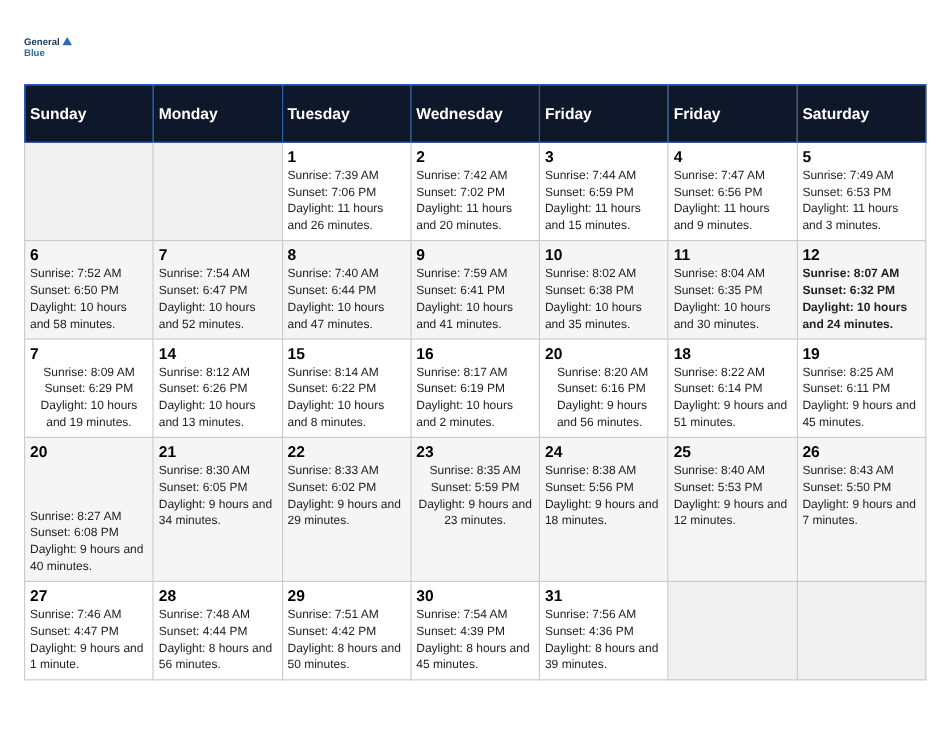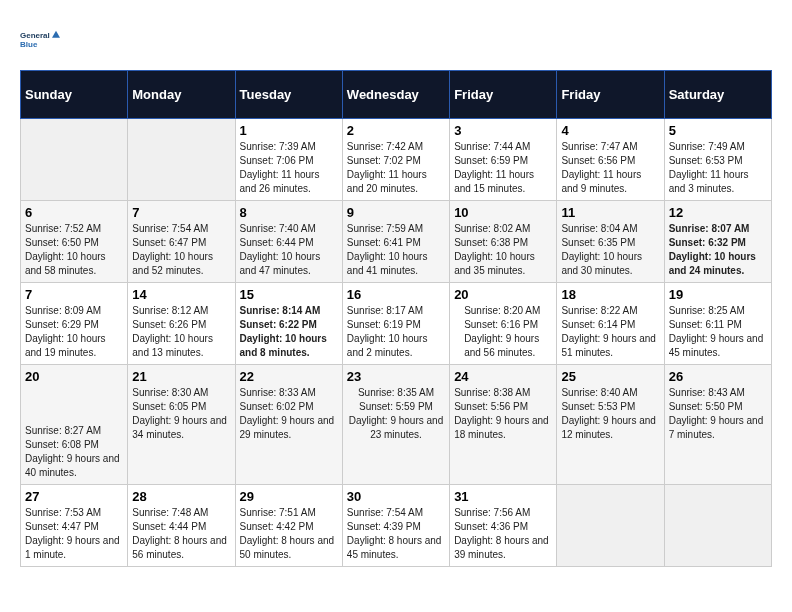--- a/index.html
+++ b/index.html
@@ -177,33 +177,33 @@
         <td>
           <span class="day-num">12</span>
           <div class="cell-text" style="white-space: pre-line; font-weight: bold;">Sunrise: 8:07 AM
 Sunset: 6:32 PM
 Daylight: 10 hours and 24 minutes.</div>
         </td>
       </tr>
       <tr>
         <td>
           <span class="day-num">7</span>
-          <div class="cell-text" style="white-space: pre-line;">Sunrise: 8:09 AM
+          <div class="cell-text" style="white-space: pre-line; text-align: center;">Sunrise: 8:09 AM
 Sunset: 6:29 PM
 Daylight: 10 hours and 19 minutes.</div>
         </td>
         <td>
           <span class="day-num">14</span>
           <div class="cell-text" style="white-space: pre-line;">Sunrise: 8:12 AM
 Sunset: 6:26 PM
 Daylight: 10 hours and 13 minutes.</div>
         </td>
         <td>
           <span class="day-num">15</span>
-          <div class="cell-text" style="white-space: pre-line; font-weight: bold;">Sunrise: 8:14 AM
+          <div class="cell-text" style="white-space: pre-line;">Sunrise: 8:14 AM
 Sunset: 6:22 PM
 Daylight: 10 hours and 8 minutes.</div>
         </td>
         <td>
           <span class="day-num">16</span>
           <div class="cell-text" style="white-space: pre-line;">Sunrise: 8:17 AM
 Sunset: 6:19 PM
 Daylight: 10 hours and 2 minutes.</div>
         </td>
         <td>
@@ -265,21 +265,21 @@
         <td>
           <span class="day-num">26</span>
           <div class="cell-text" style="white-space: pre-line;">Sunrise: 8:43 AM
 Sunset: 5:50 PM
 Daylight: 9 hours and 7 minutes.</div>
         </td>
       </tr>
       <tr>
         <td>
           <span class="day-num">27</span>
-          <div class="cell-text" style="white-space: pre-line;">Sunrise: 7:53 AM
+          <div class="cell-text" style="white-space: pre-line;">Sunrise: 7:46 AM
 Sunset: 4:47 PM
 Daylight: 9 hours and 1 minute.</div>
         </td>
         <td>
           <span class="day-num">28</span>
           <div class="cell-text" style="white-space: pre-line;">Sunrise: 7:48 AM
 Sunset: 4:44 PM
 Daylight: 8 hours and 56 minutes.</div>
         </td>
         <td>

